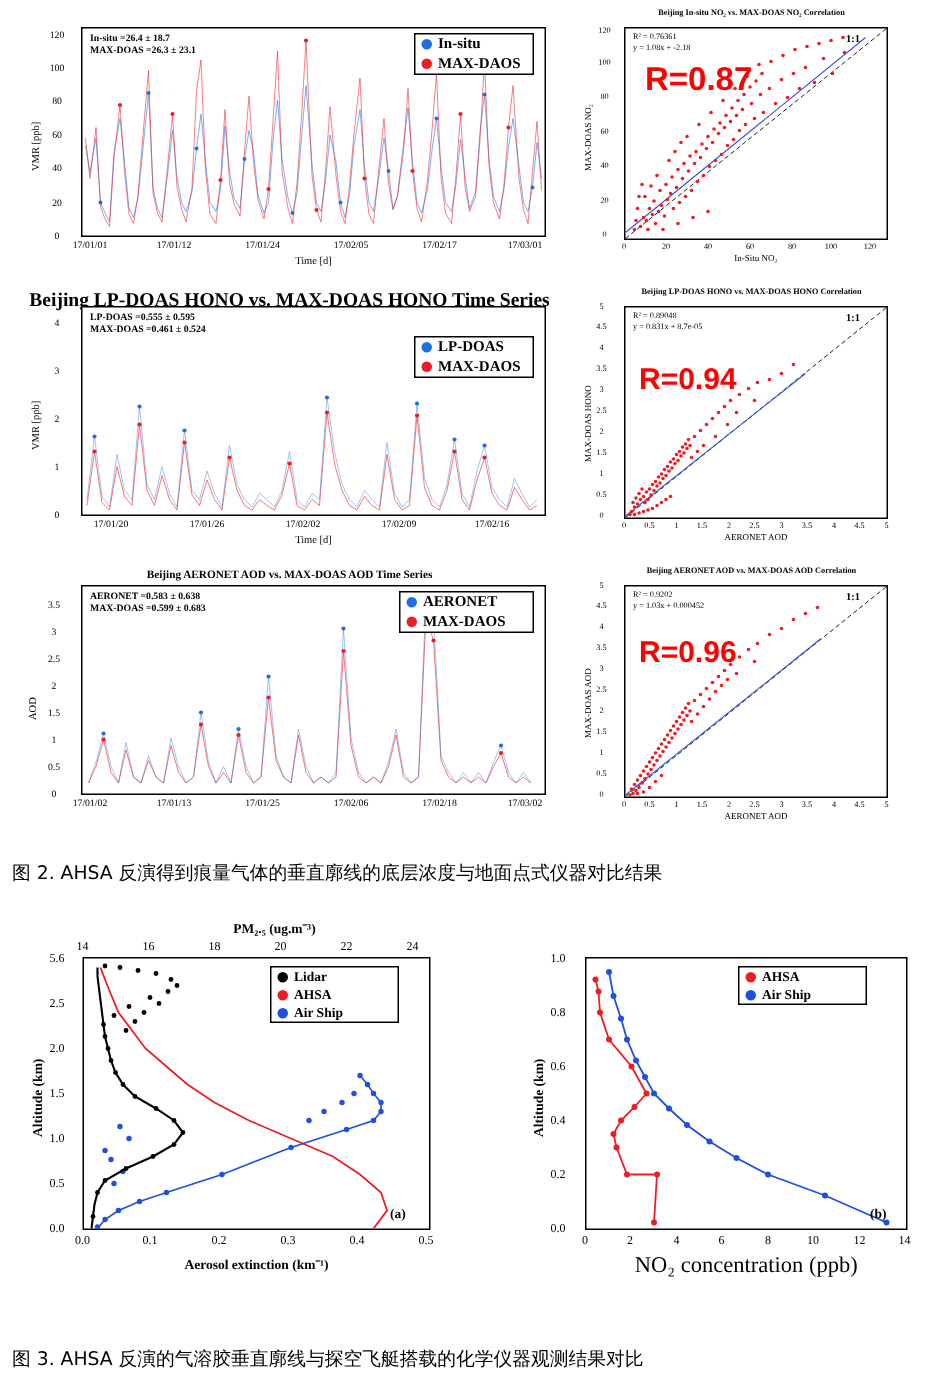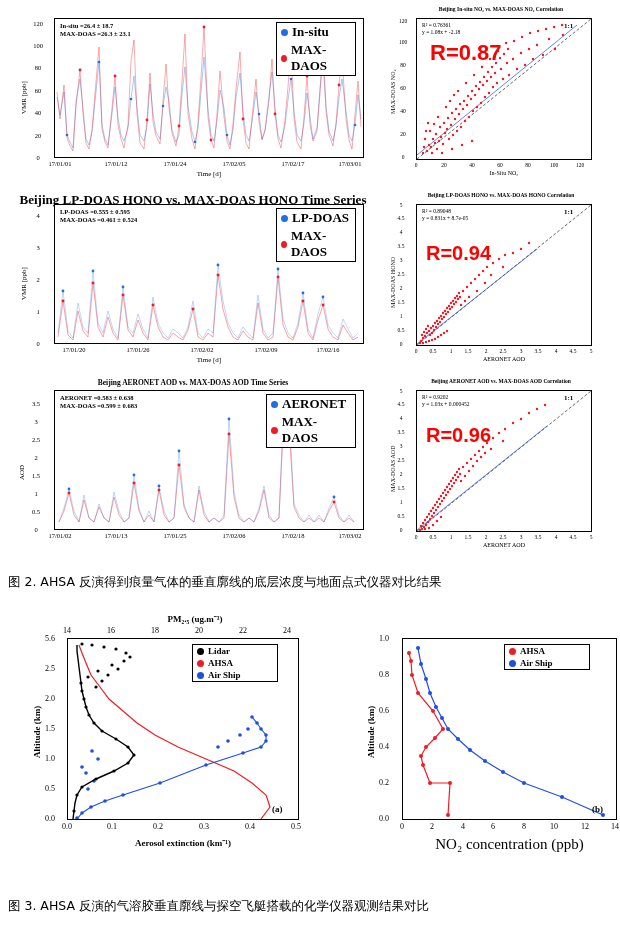--- a/index.html
+++ b/index.html
@@ -9,21 +9,21 @@
   
   .panel{position:absolute;box-sizing:border-box;}
   .plotbox{position:absolute;border:1px solid #000;background:#fff;box-sizing:border-box;}
   .ttl{position:absolute;left:0;right:0;text-align:center;font-weight:bold;color:#000;}
   .axlabel{position:absolute;text-align:center;}
   .ylabel{position:absolute;transform-origin:0 0;white-space:nowrap;}
   .ticklbl{position:absolute;text-align:center;white-space:nowrap;}
   .legendbox{position:absolute;border:1px solid #000;background:#fff;box-sizing:border-box;}
   .legrow{display:flex;align-items:center;gap:4px;padding:1px 4px;}
   .legmark{width:7px;height:7px;border-radius:50%;display:inline-block;}
-  .legtxt{font-size:13px;font-weight:bold;}
+  .legtxt{font-size:10px;font-weight:bold;}
   .statbox{position:absolute;font-size:6.5px;font-weight:bold;line-height:1.25;white-space:nowrap;}
   .bigR{position:absolute;color:#ff0000;font-weight:bold;font-family:"Liberation Sans",sans-serif;}
   .oneone{position:absolute;font-size:7px;font-weight:bold;}
   .caption{position:absolute;font-size:12.5px;font-family:"DejaVu Sans",sans-serif;white-space:nowrap;}
   .eqn{position:absolute;font-size:5.5px;line-height:1.3;white-space:nowrap;}
   svg{display:block;}
   .subtag{position:absolute;font-size:9px;font-weight:bold;}
 </style>
 </head>
 <body>
@@ -121,21 +121,21 @@
               <circle cx="248" cy="88" r="1.4"></circle>
               <circle cx="8" cy="86" r="1.4"></circle>
               <circle cx="268" cy="92" r="1.4"></circle>
           </g>
         </svg>
       </div>
       <div class="statbox" style="left:52px;top:18px;">
         <div>LP-DOAS =0.555 ± 0.595</div>
         <div>MAX-DOAS =0.461 ± 0.524</div>
       </div>
-      <div class="legendbox" style="left:268px;top:18px;width:80px;">
+      <div class="legendbox" style="left:268px;top:34px;width:80px;">
         <div class="legrow">
             <span class="legmark" style="background:#1f6fe0"></span>
             <span class="legtxt">LP-DOAS</span>
           </div>
         <div class="legrow">
             <span class="legmark" style="background:#ee1c25"></span>
             <span class="legtxt">MAX-DAOS</span>
           </div>
       </div>
       <div class="ticklbl" style="left:16px;top:150px;width:28px;font-size:6.5px;">0</div>
@@ -565,21 +565,21 @@
       <div class="ticklbl" style="left:162px;top:158px;width:16px;font-size:5.5px;">4</div>
       <div class="ticklbl" style="left:179px;top:158px;width:16px;font-size:5.5px;">4.5</div>
       <div class="ticklbl" style="left:197px;top:158px;width:16px;font-size:5.5px;">5</div>
       <div class="axlabel" style="left:30px;top:166px;width:176px;font-size:6px;">AERONET AOD</div>
       <div class="ylabel" style="left:4px;top:116px;transform:rotate(-90deg);font-size:6px;">MAX-DOAS AOD</div>
     </div>
   </div>
 
   <div class="caption" style="left:8px;top:574px;">图 2. AHSA 反演得到痕量气体的垂直廓线的底层浓度与地面点式仪器对比结果</div>
 
-  <div class="panel" style="left:12px;top:608px;width:556px;height:260px;">
+  <div class="panel" style="left:0;top:608px;width:556px;height:260px;">
 
     <div class="panel" style="left:10px;top:0;width:320px;height:255px;">
       <div class="axlabel" style="left:48px;top:4px;width:250px;font-size:9px;font-weight:bold;">PM₂.₅ (ug.m⁻³)</div>
       <div class="ticklbl" style="left:34px;top:18px;width:22px;font-size:8px;">14</div>
       <div class="ticklbl" style="left:78px;top:18px;width:22px;font-size:8px;">16</div>
       <div class="ticklbl" style="left:122px;top:18px;width:22px;font-size:8px;">18</div>
       <div class="ticklbl" style="left:166px;top:18px;width:22px;font-size:8px;">20</div>
       <div class="ticklbl" style="left:210px;top:18px;width:22px;font-size:8px;">22</div>
       <div class="ticklbl" style="left:254px;top:18px;width:22px;font-size:8px;">24</div>
 

